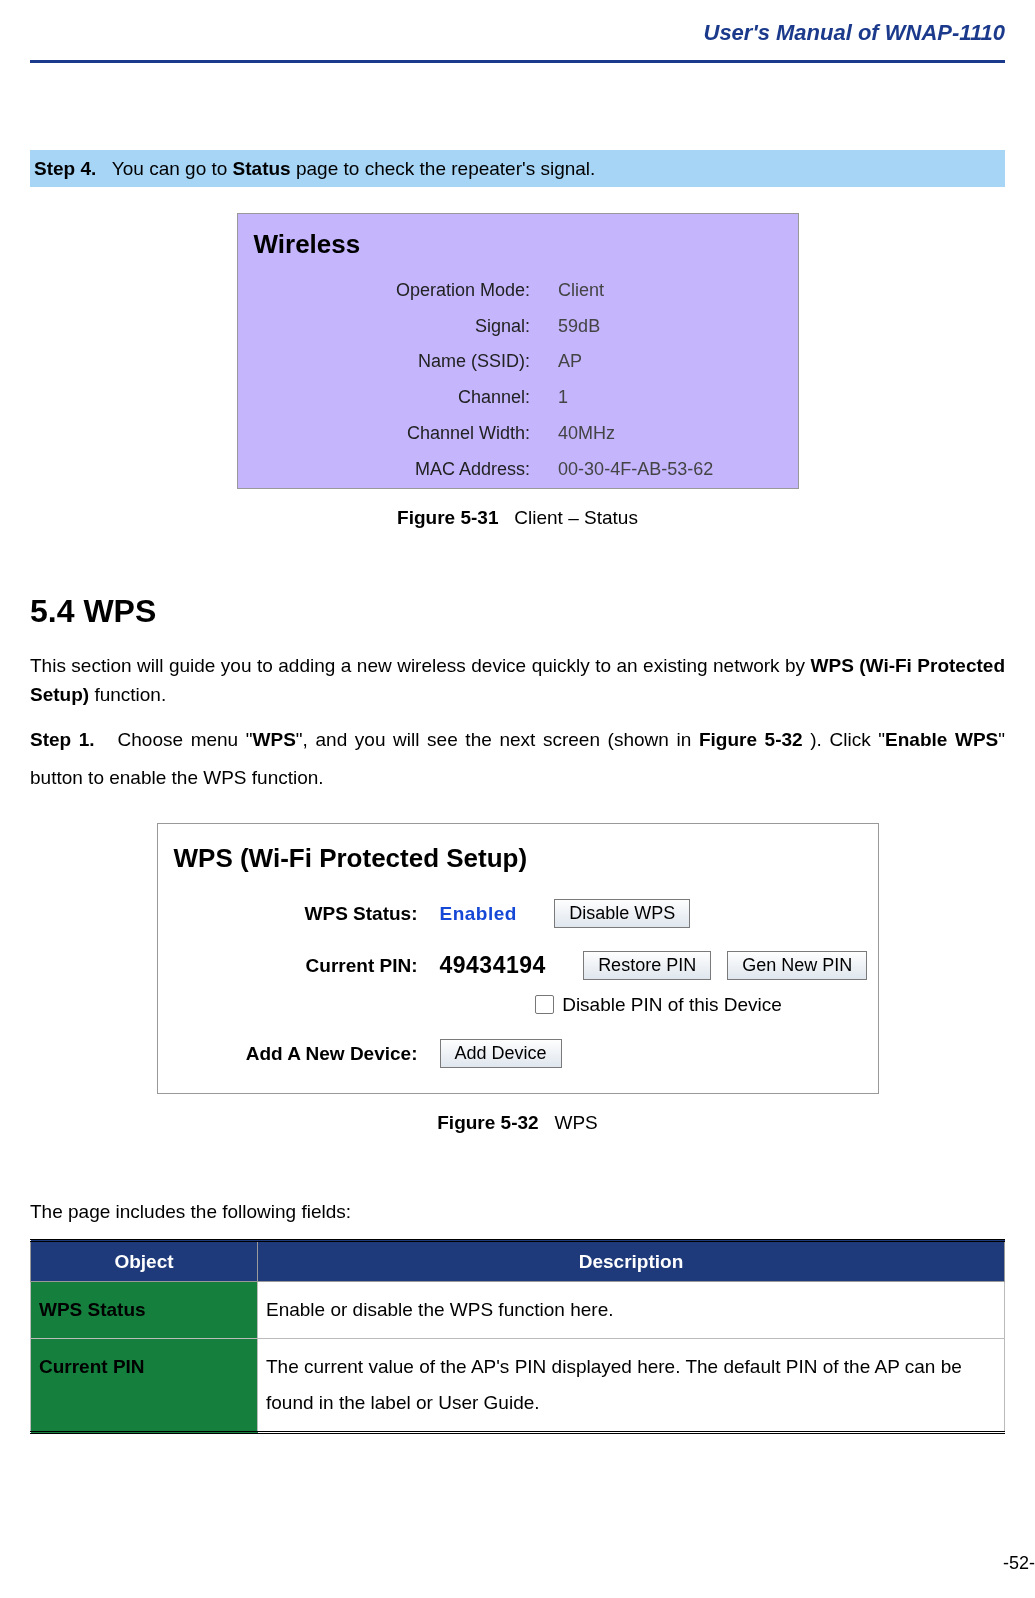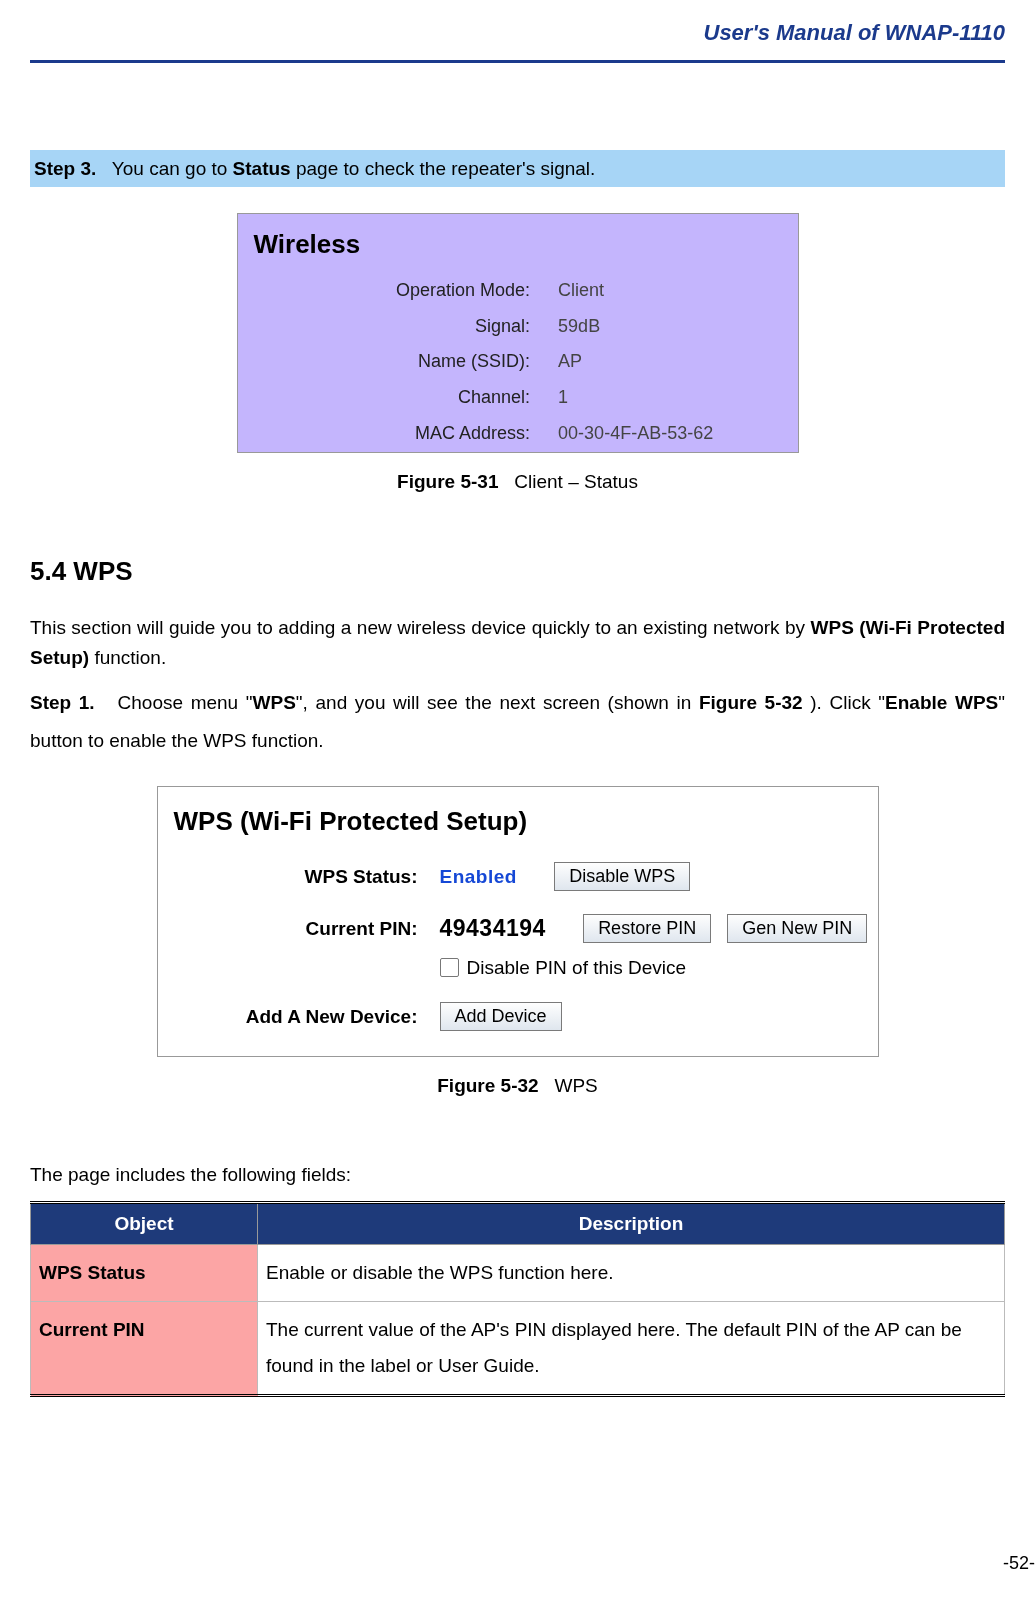--- a/index.html
+++ b/index.html
@@ -67,24 +67,24 @@
       padding-right: 28px;
       color: #222;
     }
     .wireless-value {
       width: 45%;
       text-align: left;
       color: #444;
     }
 
     .section-heading {
-      font-size: 26px;
+      font-size: 32px;
       font-weight: bold;
       margin-top: 55px;
-      margin-bottom: 22px;
+      margin-bottom: 14px;
     }
     .para { text-align: justify; margin-bottom: 12px; }
 
     
     .wps-box {
       width: 720px;
       margin: 26px auto 0;
       border: 1px solid #999;
       background: #fff;
       font-family: Arial, sans-serif;
@@ -115,21 +115,21 @@
       justify-content: center;
       border: 1px solid #7a7a7a;
       border-radius: 0;
       padding: 3px 14px;
       font-size: 18px;
       background: linear-gradient(#fefefe, #dfe6ee);
       cursor: pointer;
       font-family: inherit;
     }
     .pin-text { font-weight: bold; font-size: 23px; letter-spacing: 0.5px; }
-    .cb-row { padding-left: 282px; display:flex; align-items:center; gap:8px; font-size:19px; margin-top:-4px; margin-bottom:10px;}
+    .cb-row { padding-left: 282px; display:flex; align-items:center; gap:8px; font-size:19px; margin-top:-4px; margin-bottom:10px;justify-content:center;}
     .cb {
       width: 17px; height: 17px; border: 1px solid #777; border-radius: 2px; display:inline-block; background:#fff;
     }
 
     
     .fieldtable {
       width: 100%;
       border-collapse: collapse;
       margin-top: 10px;
       border-top: 3px double #000;
@@ -145,21 +145,21 @@
       padding: 5px 8px;
       text-align: center;
     }
     .fieldtable td {
       border: 1px solid #bbb;
       padding: 10px 8px;
       vertical-align: top;
       line-height:1.9;
     }
     .fieldtable td.obj {
-      background: #fca5a5;
+      background: #15803d;
       font-weight: bold;
       width: 210px;
     }
 
     .footer {
       position: absolute;
       bottom: 20px;
       left: 0; right: 0;
       text-align: right;
       font-size: 18px;
@@ -168,41 +168,45 @@
 </head>
 <body>
 
 <div class="header">
   <span>User's Manual of WNAP-1110</span>
 </div>
 
 <div class="content">
 
   <div class="step-highlight">
-    <b>Step 3.</b>&nbsp;&nbsp;
+    <b>Step 4.</b>&nbsp;&nbsp;
     <span>You can go to </span><b>Status</b><span> page to check the repeater's signal.</span>
   </div>
 
   <div class="wireless-box">
     <div class="wireless-title">Wireless</div>
     <div class="wireless-row">
       <div class="wireless-label">Operation Mode:</div>
       <div class="wireless-value">Client</div>
     </div>
     <div class="wireless-row">
       <div class="wireless-label">Signal:</div>
       <div class="wireless-value">59dB</div>
     </div>
     <div class="wireless-row">
       <div class="wireless-label">Name (SSID):</div>
       <div class="wireless-value">AP</div>
     </div>
     <div class="wireless-row">
       <div class="wireless-label">Channel:</div>
       <div class="wireless-value">1</div>
+    </div>
+    <div class="wireless-row">
+      <div class="wireless-label">Channel Width:</div>
+      <div class="wireless-value">40MHz</div>
     </div>
     <div class="wireless-row">
       <div class="wireless-label">MAC Address:</div>
       <div class="wireless-value">00-30-4F-AB-53-62</div>
     </div>
   </div>
 
   <div class="fig-caption">
     <b>Figure 5-31</b>&nbsp;&nbsp;
     <span>Client – Status</span>

